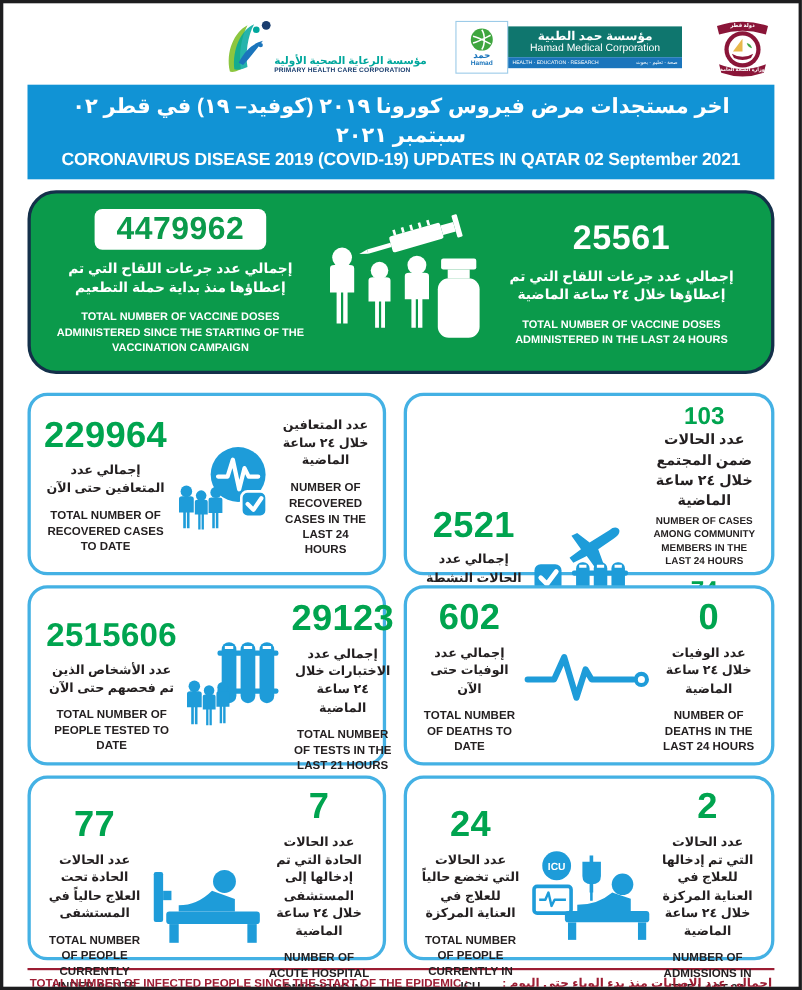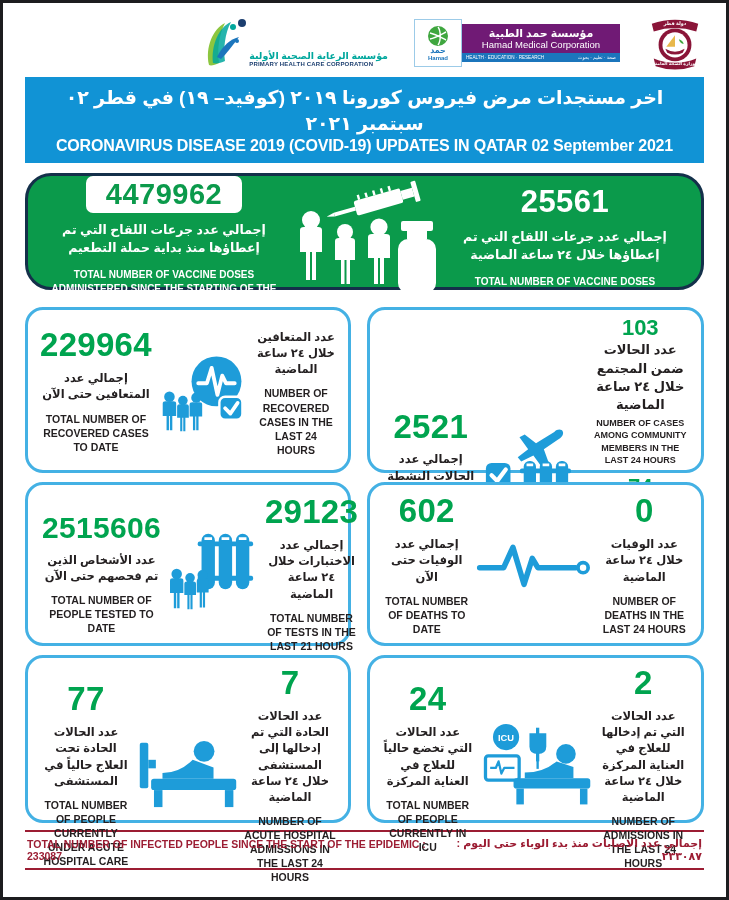--- a/index.html
+++ b/index.html
@@ -15,33 +15,33 @@
   .logos{height:60px;display:flex;justify-content:flex-end;align-items:center;gap:26px;margin-top:2px;}
   .phcc{display:flex;align-items:flex-end;gap:2px;}
   .phcc .txt{text-align:left;padding-bottom:2px;}
   .phcc .ar{font-size:9.5px;font-weight:bold;color:#00A79D;direction:rtl;}
   .phcc .en{font-size:6px;font-weight:bold;color:#1B3E6F;letter-spacing:.2px;}
   .hmc{display:flex;align-items:center;height:50px;}
   .hmc .sq{width:46px;height:46px;border:1px solid #9CCBE8;background:#fff;display:flex;flex-direction:column;align-items:center;justify-content:center;}
   .hmc .sq .badge-ar{font-size:8px;color:#1B75BC;font-weight:bold;direction:rtl;line-height:1;}
   .hmc .sq .badge-en{font-size:6px;color:#1B75BC;font-weight:bold;line-height:1;}
   .hmc .band{width:158px;}
-  .hmc .band .top{background:#701a75;color:#fff;text-align:center;padding:3px 4px 2px;}
+  .hmc .band .top{background:#0f766e;color:#fff;text-align:center;padding:3px 4px 2px;}
   .hmc .band .top .ar{font-size:11px;font-weight:bold;direction:rtl;line-height:1.15;}
   .hmc .band .top .en{font-size:9.5px;font-weight:normal;line-height:1.15;}
   .hmc .band .strip{background:#1B75BC;color:#fff;font-size:4.6px;display:flex;justify-content:space-between;padding:2px 4px;}
   .moph-wrap{width:58px;height:58px;}
 
   
   .title-bar{margin-top:4px;background:#1193D5;color:#fff;text-align:center;padding:8px 12px 7px;box-sizing:border-box;}
   .title-bar .ar{font-size:19px;font-weight:bold;direction:rtl;line-height:1.35;}
   .title-bar .en{font-size:16px;font-weight:bold;line-height:1.25;letter-spacing:-.2px;}
 
   
-  .banner{margin-top:10px;height:117px;background:#0B9A4B;border:3px solid #14304A;border-radius:26px;
+  .banner{margin-top:10px;height:167px;background:#0B9A4B;border:3px solid #14304A;border-radius:26px;
     display:grid;grid-template-columns:1fr 165px 1fr;align-items:center;color:#fff;box-sizing:border-box;padding:0 18px;}
   .banner .cell{text-align:center;}
   .banner .numbox{display:inline-block;background:#fff;color:#0B9A4B;font-size:29px;font-weight:bold;
     padding:2px 20px;border-radius:7px;letter-spacing:.5px;}
   .banner .bignum{font-size:31px;font-weight:bold;letter-spacing:.5px;line-height:1.2;}
   .banner .ar{font-size:12.5px;font-weight:bold;direction:rtl;margin-top:9px;line-height:1.4;}
   .banner .en{font-size:10px;font-weight:bold;margin-top:11px;line-height:1.4;}
   .banner .icon-cell{display:flex;justify-content:center;align-items:center;}
 
   

